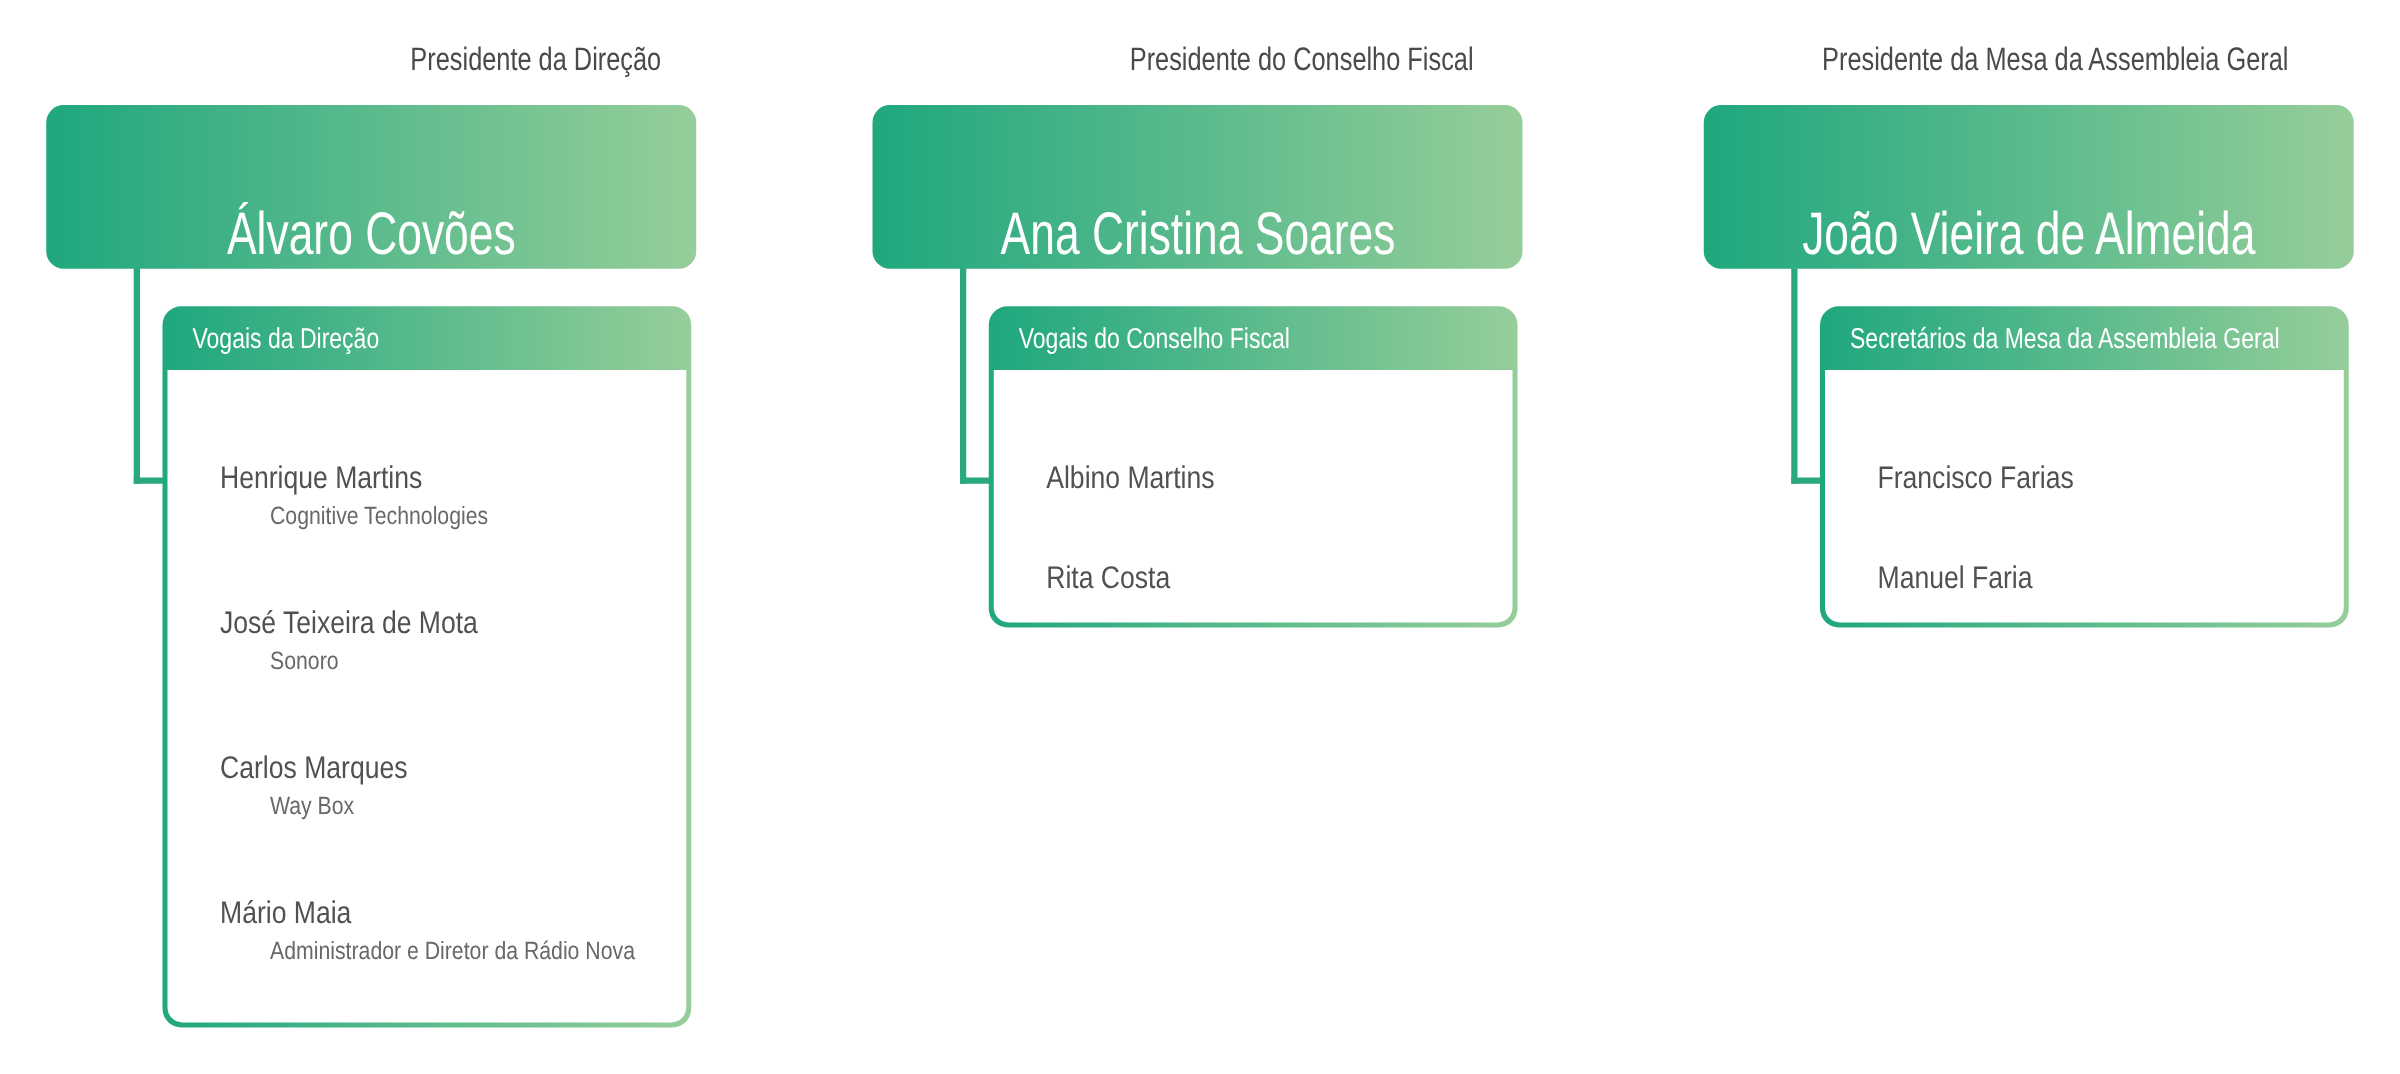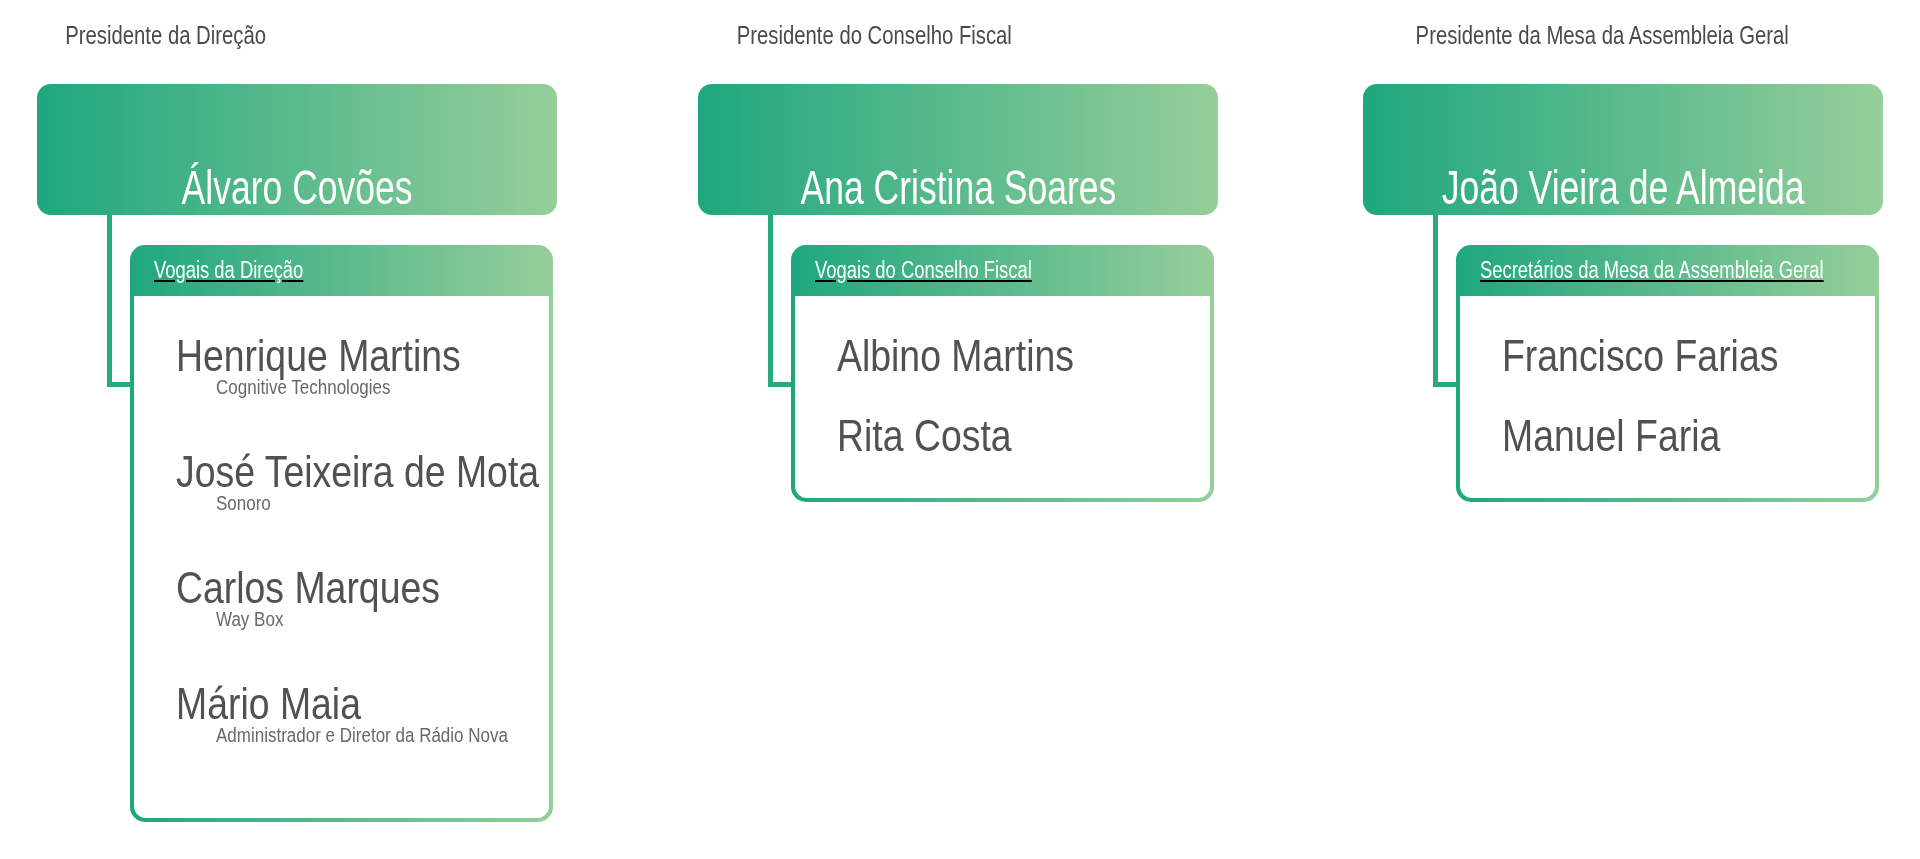--- a/index.html
+++ b/index.html
@@ -34,24 +34,24 @@
   }
   .cond-left {
     display: inline-block;
     white-space: nowrap;
     transform: scaleX(0.82);
     transform-origin: left center;
   }
 
   .role-label {
     position: absolute;
-    top: 20px;
+    top: 32px;
     left: 0;
     width: 520px;
-    text-align: left;
+    text-align: right;
     font-size: 26px;
     line-height: 30px;
     color: var(--role-label-color, #4A4A4C);
   }
 
   .president-box {
     position: absolute;
     top: 84px;
     left: 0;
     width: 520px;
@@ -89,21 +89,20 @@
   .sub-box {
     position: absolute;
     left: 93px;
     top: 245px;
     width: 423px;
     border-radius: 15px;
     background: linear-gradient(90deg, var(--gradient-start, #1FA77E), var(--gradient-end, #96CE9A));
     padding: 0 4px 4px 4px;
     box-sizing: border-box;
     z-index: 2;
-    text-decoration: underline;
   }
   .sub-header {
     height: 51px;
     display: flex;
     align-items: center;
     padding-left: 20px;
     color: var(--box-text-color, #FFFFFF);
     font-size: 23px;
   }
   .sub-header .cond-left { transform: scaleX(0.80); }
@@ -113,23 +112,24 @@
     box-sizing: border-box;
     padding: 42px 8px 0 42px;
     overflow: hidden;
   }
   .col-0 .sub-body { height: 522px; }
   .col-1 .sub-body, .col-2 .sub-body { height: 202px; }
 
   .member { margin-bottom: 44px; }
   .col-0 .member { margin-bottom: 53px; }
   .member-name {
-    font-size: 44px;
+    font-size: 25px;
     line-height: 36px;
     color: var(--name-color, #515154);
+    margin-top: 26px;
   }
   .member-name .cond-left { transform: scaleX(0.85); }
   .member-affiliation {
     font-size: 20px;
     line-height: 27px;
     color: var(--affiliation-color, #68686B);
     margin-left: 40px;
   }
   .member-affiliation .cond-left { transform: scaleX(0.85); }
 </style>

